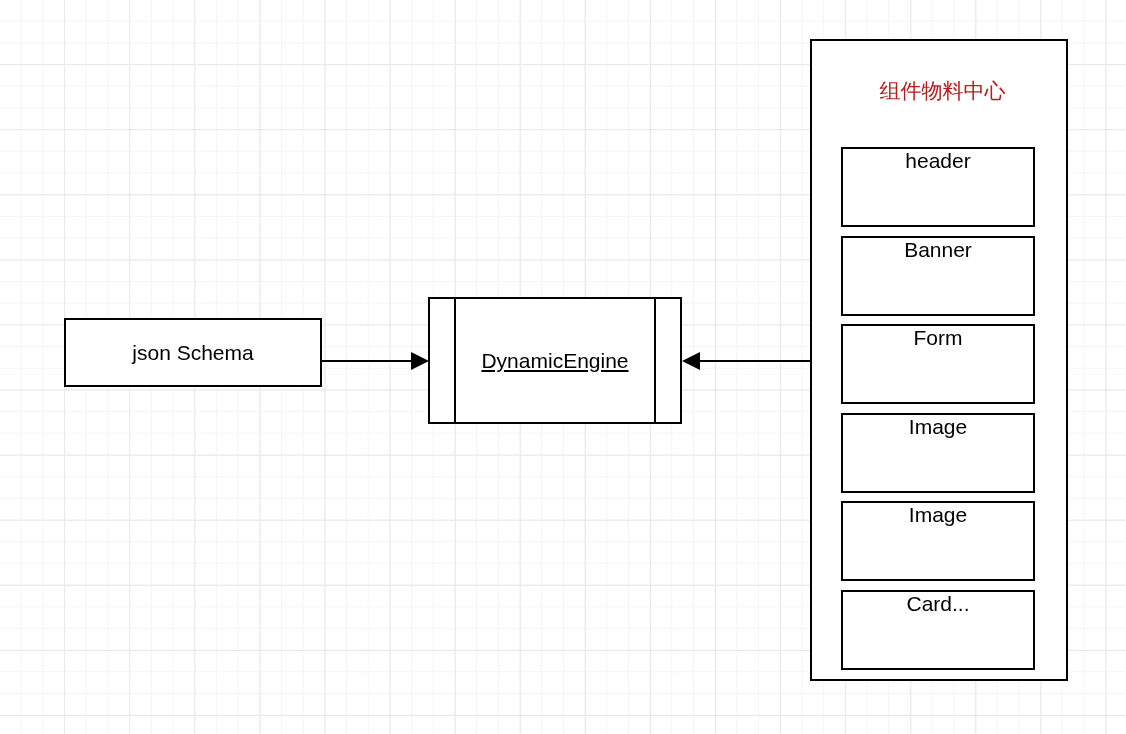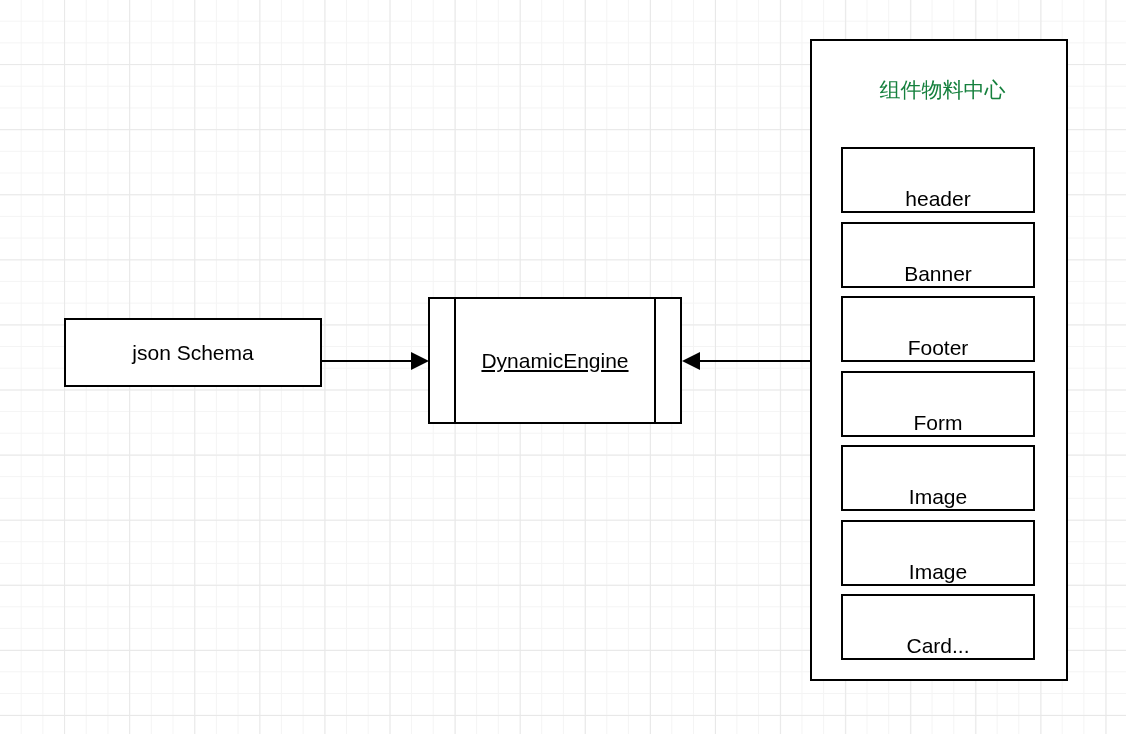--- a/index.html
+++ b/index.html
@@ -93,38 +93,38 @@
     border: 2.5px solid #000000;
   }
   #material-center-title {
     position: absolute;
     left: 7px;
     right: 0;
     top: 40px;
     text-align: center;
     font-size: 21px;
     line-height: 1;
-    color: #15803d;
-    font-family: Liberation Mono, monospace;
+    color: #b91c1c;
+    font-family: Liberation Serif, serif;
   }
   #component-list {
     position: absolute;
     left: 29px;
     top: 106px;
     width: 194px;
   }
   .component-item {
     box-sizing: border-box;
     width: 194px;
-    height: 66px;
+    height: 80px;
     margin-bottom: 8.5px;
     background: #ffffff;
     border: 2.5px solid #000000;
     display: flex;
-    align-items: flex-end;
+    align-items: flex-start;
     justify-content: center;
     font-size: 21px;
     color: #000000;
   }
   .component-item:last-child { margin-bottom: 0; }
 
   
   .edge {
     position: absolute;
     height: 0;
@@ -185,23 +185,20 @@
   <div id="material-center-panel">
     <div id="material-center-title">组件物料中心</div>
     <div id="component-list">
         <div class="component-item">
           <span>header</span>
         </div>
         <div class="component-item">
           <span>Banner</span>
         </div>
         <div class="component-item">
-          <span>Footer</span>
-        </div>
-        <div class="component-item">
           <span>Form</span>
         </div>
         <div class="component-item">
           <span>Image</span>
         </div>
         <div class="component-item">
           <span>Image</span>
         </div>
         <div class="component-item">
           <span>Card...</span>

